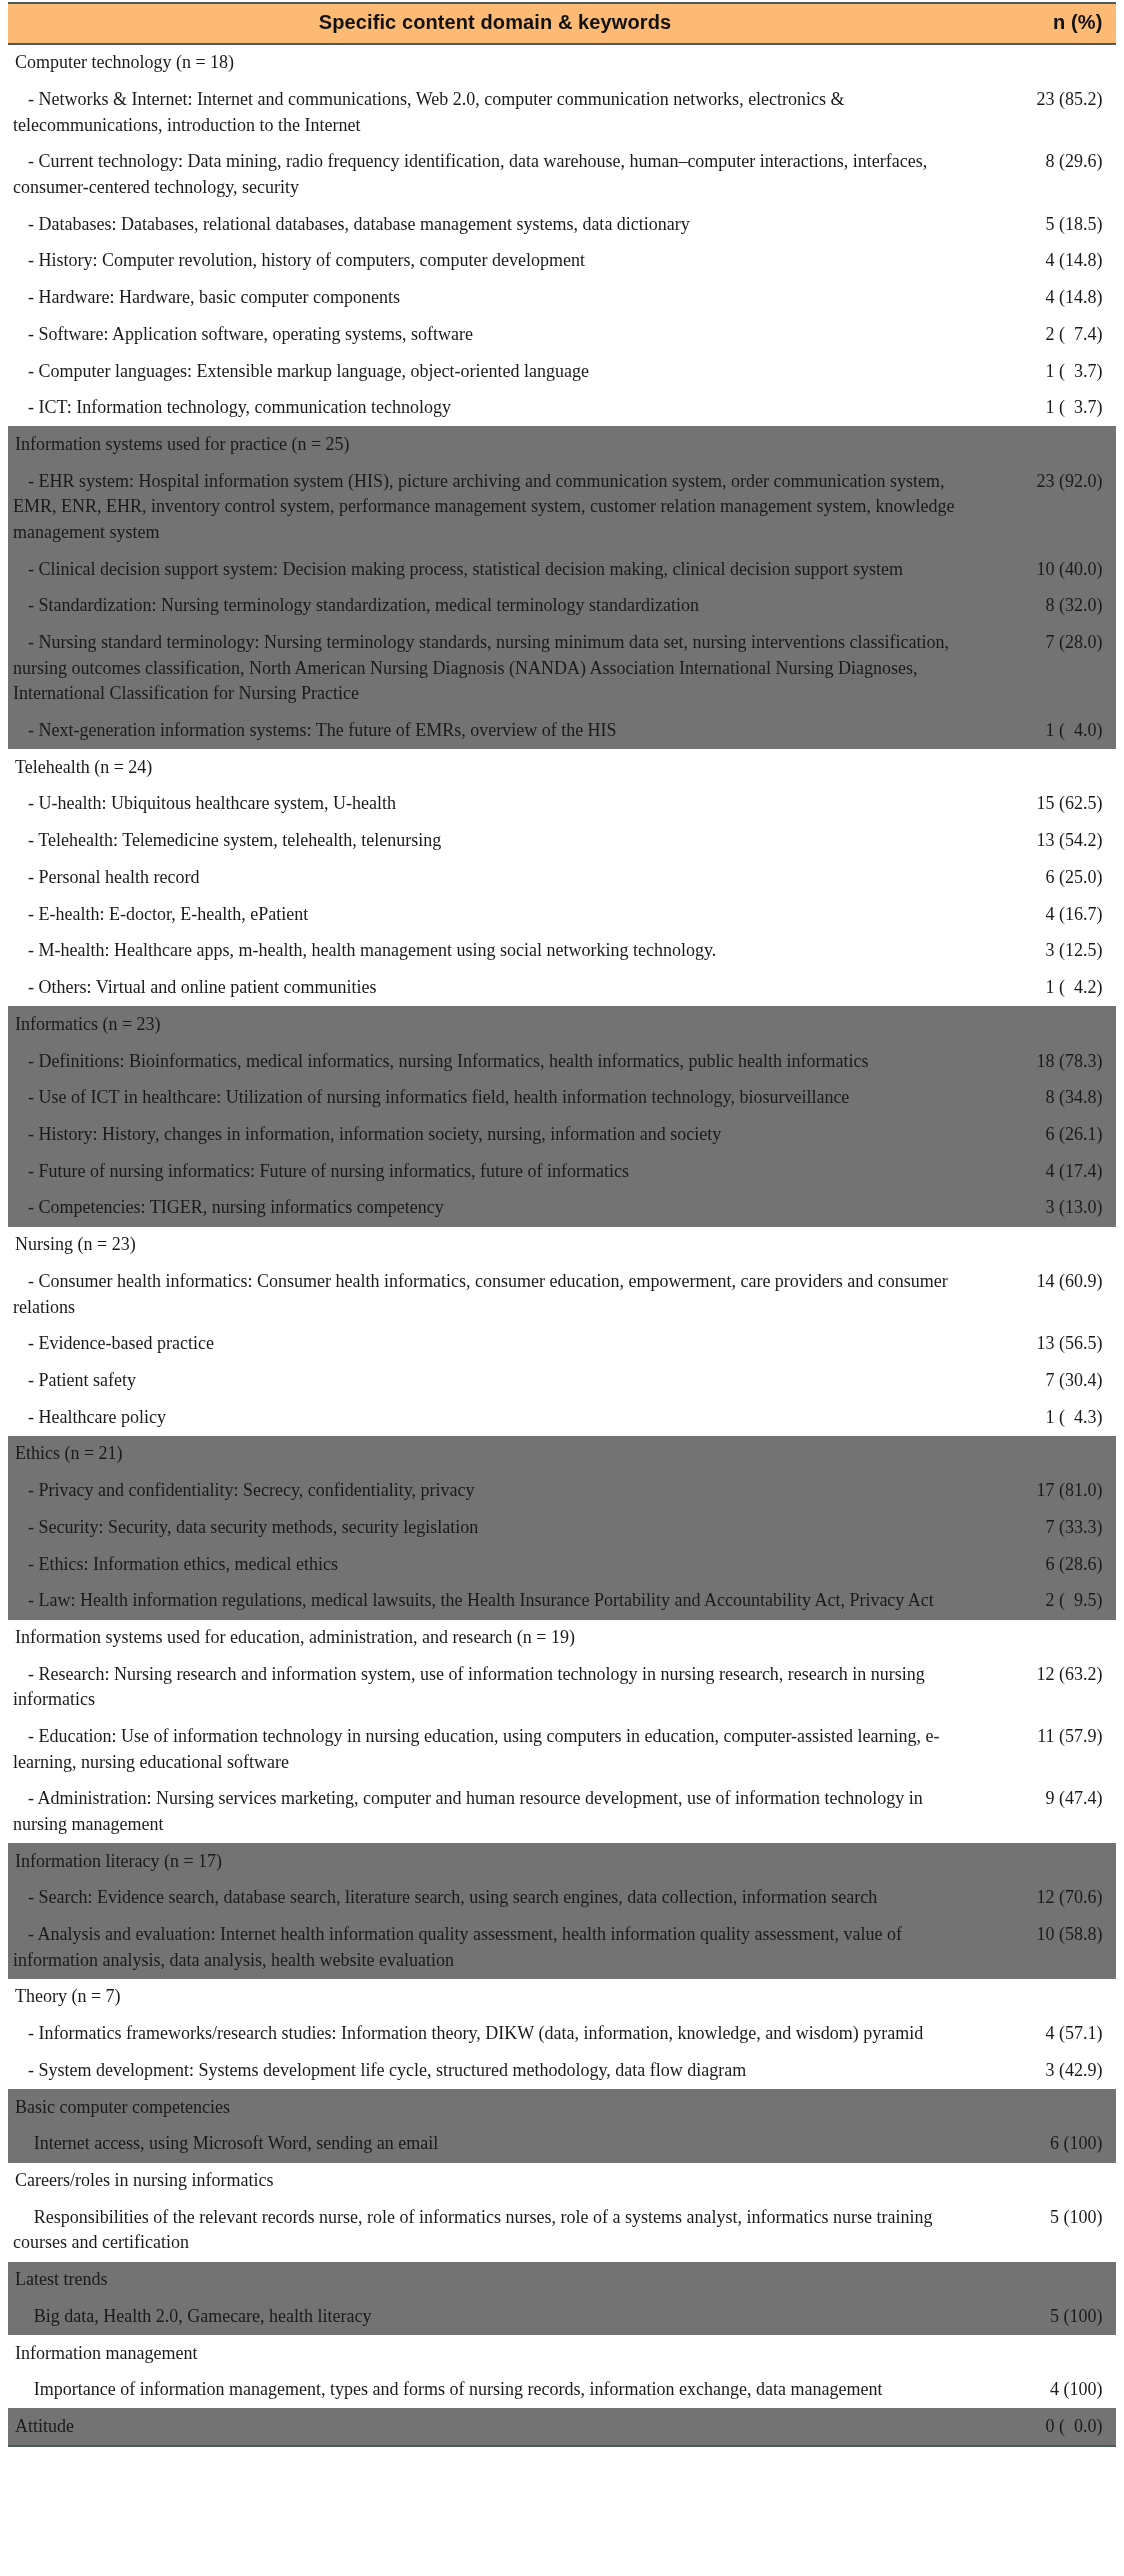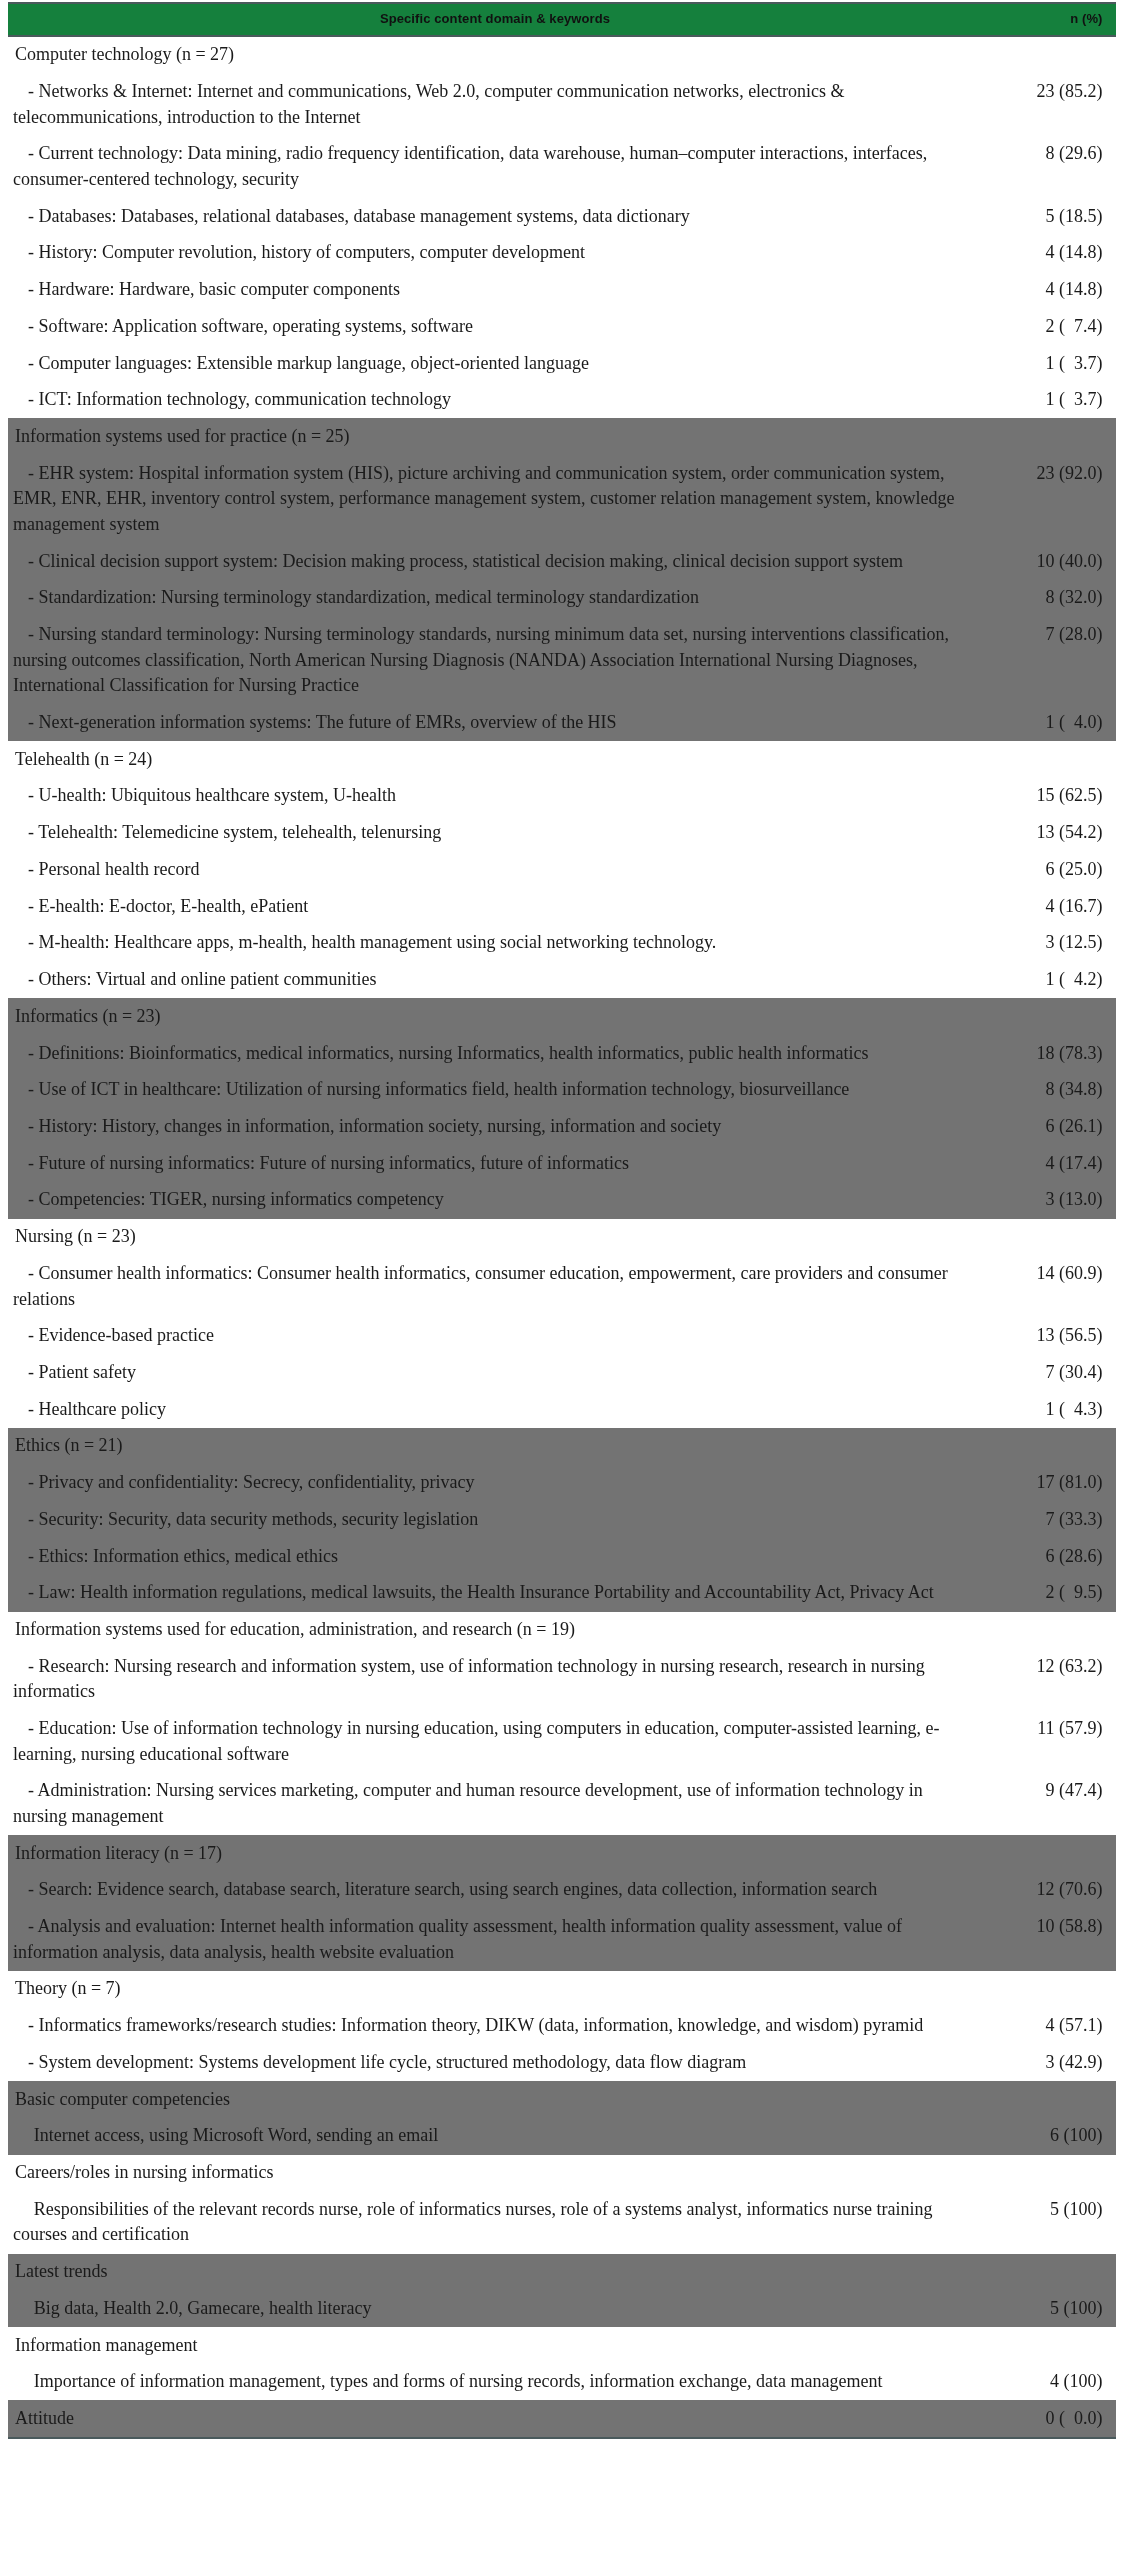--- a/index.html
+++ b/index.html
@@ -19,23 +19,23 @@
   }
   table.content-table {
     width: 100%;
     border-collapse: collapse;
     table-layout: fixed;
   }
   table.content-table col.col-domain { width: 975px; }
   table.content-table col.col-n { width: 133px; }
 
   thead th {
-    background: #15803d;
+    background: #fdba74;
     font-family: "Liberation Sans", "DejaVu Sans", sans-serif;
-    font-size: 13px;
+    font-size: 20px;
     font-weight: 600;
     color: #111111;
     padding: 7.5px 0 8.4px 0;
     border-top: 2.3px solid #4a5a5c;
     border-bottom: 2.3px solid #4a5a5c;
     letter-spacing: 0.1px;
   }
   thead th.th-domain { text-align: center; }
   thead th.th-n { text-align: right; padding-right: 13px; }
 
@@ -85,21 +85,21 @@
       <col class="col-n">
     </colgroup>
     <thead>
       <tr>
         <th class="th-domain">Specific content domain &amp; keywords</th>
         <th class="th-n">n (%)</th>
       </tr>
     </thead>
     <tbody id="table-body">
         <tr class="plain">
-          <td class="c-domain"><span class="lvl-group">Computer technology (n = 27)</span></td>
+          <td class="c-domain"><span class="lvl-group">Computer technology (n = 18)</span></td>
           <td class="c-n"></td>
         </tr>
         <tr class="plain">
           <td class="c-domain"><span class="hang">- Networks &amp; Internet: Internet and communications, Web 2.0, computer communication networks, electronics &amp; telecommunications, introduction to the Internet</span></td>
           <td class="c-n">23 (85.2)</td>
         </tr>
         <tr class="plain">
           <td class="c-domain"><span class="hang">- Current technology: Data mining, radio frequency identification, data warehouse, human–computer interactions, interfaces, consumer-centered technology, security</span></td>
           <td class="c-n">8 (29.6)</td>
         </tr>

